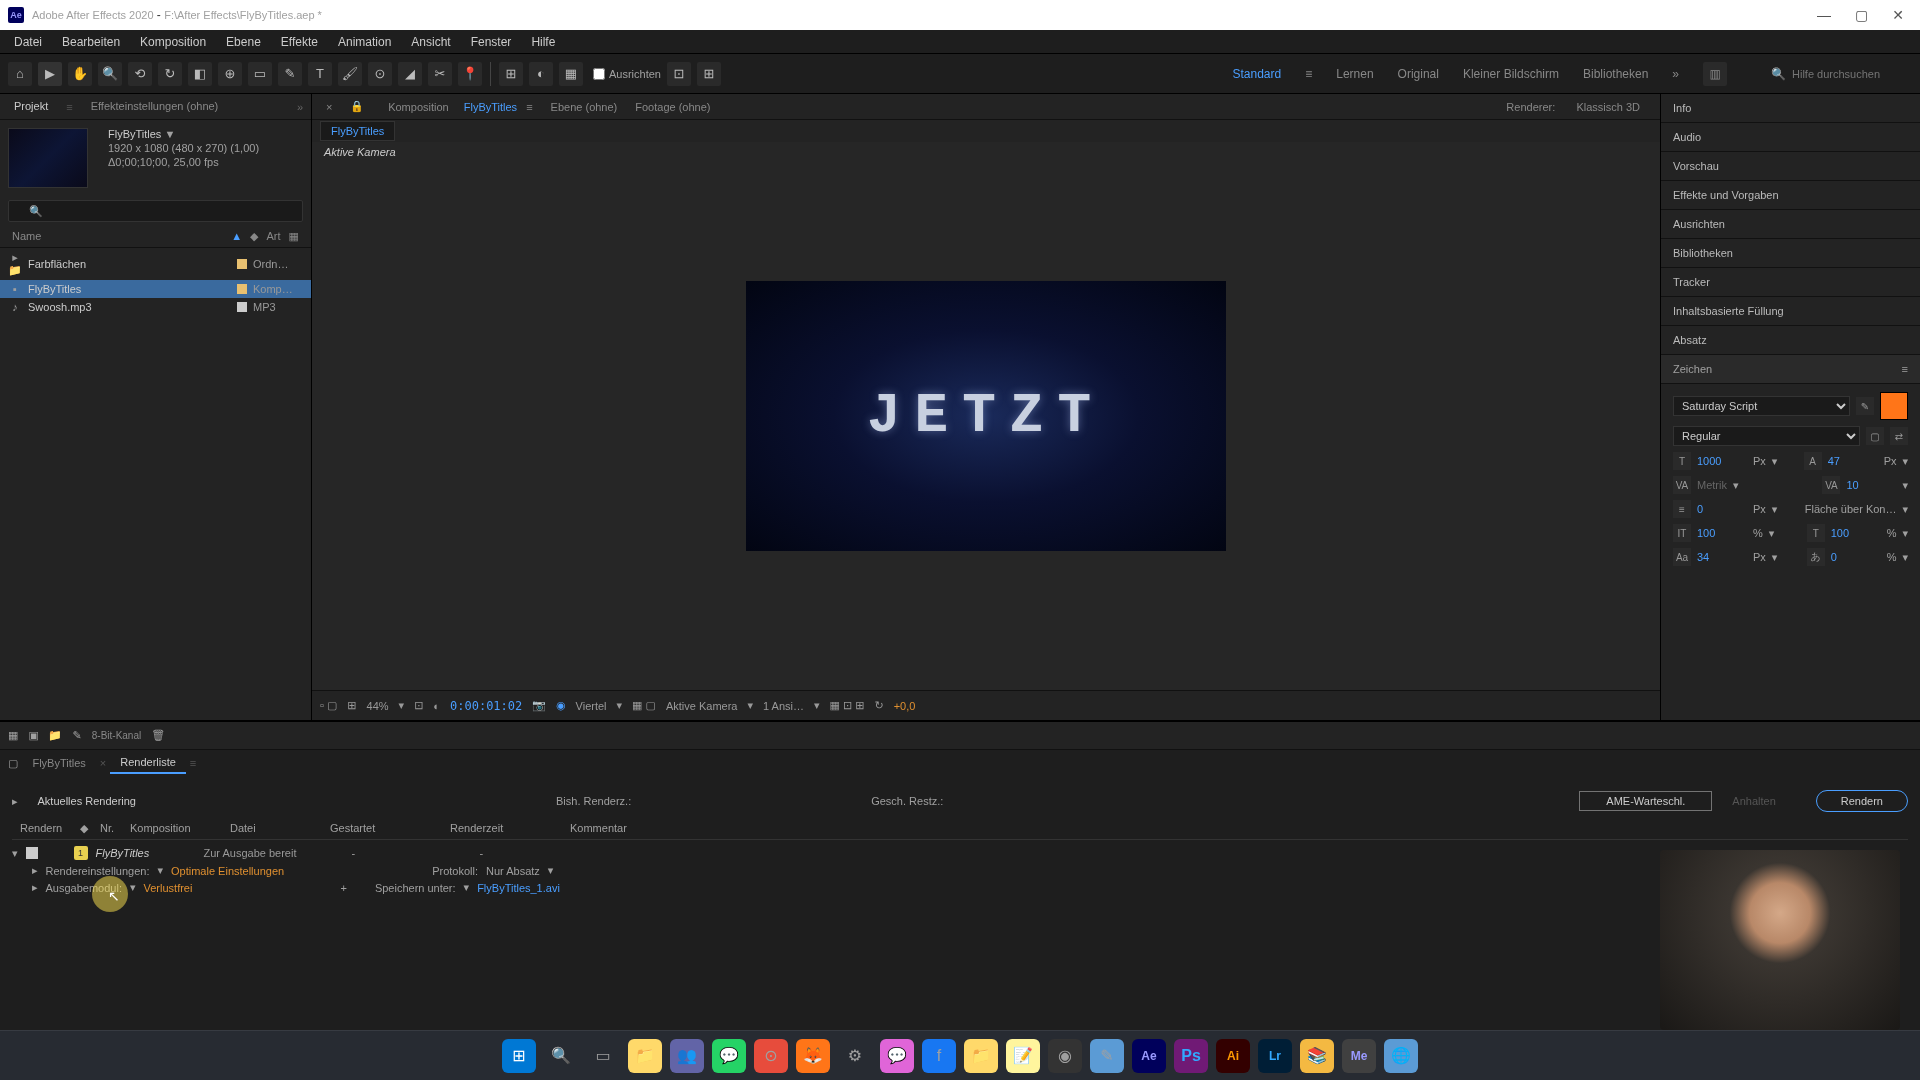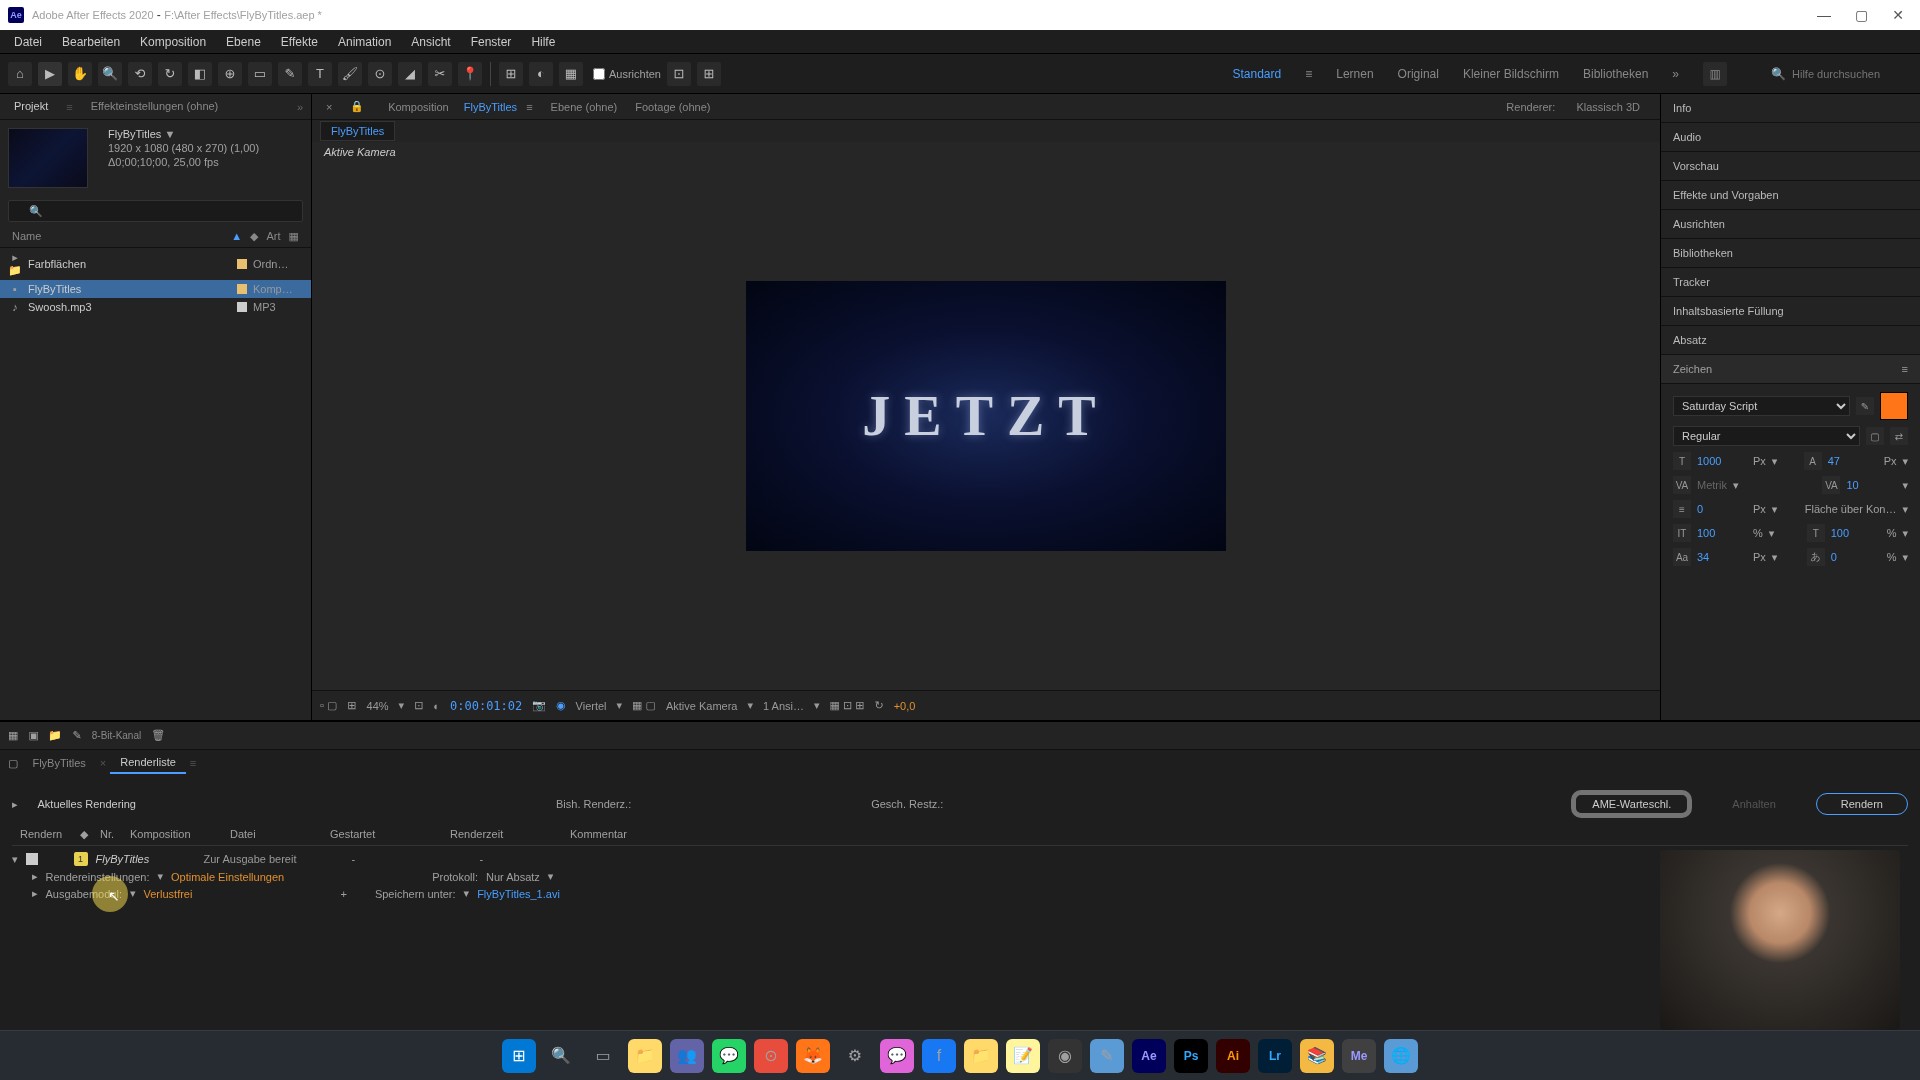--- a/index.html
+++ b/index.html
@@ -53,21 +53,21 @@
 .viewer{flex:1;background:#232323;display:flex;flex-direction:column;position:relative}
 .viewer .tabbar2{height:26px;display:flex;align-items:center;padding:0 8px;gap:6px;border-bottom:1px solid #111}
 .viewer .tabbar2 span{color:#888;padding:0 6px}
 .viewer .tabbar2 .comp-link{color:#4a9eff}
 .viewer .renderer{margin-left:auto;color:#888}
 .viewer .flowtab{height:22px;padding:0 8px;display:flex;align-items:center}
 .viewer .flowtab span{background:#1a1a1a;padding:3px 10px;color:#4a9eff;border:1px solid #333}
 .viewer .canvas{flex:1;background:#262626;position:relative;display:flex;align-items:center;justify-content:center}
 .viewer .active-cam{position:absolute;top:4px;left:12px;color:#ccc;font-style:italic;font-size:11px}
 .viewer .frame{width:480px;height:270px;background:radial-gradient(ellipse at center,#1a2a5a 0%,#0a1030 45%,#020512 100%);display:flex;align-items:center;justify-content:center}
-.viewer .frame .text{font-size:56px;font-weight:700;letter-spacing:14px;color:#c8d0e0;text-shadow:0 0 10px rgba(180,200,255,.4);font-family:Liberation Serif, serif}
+.viewer .frame .text{font-size:56px;font-weight:700;letter-spacing:14px;color:#c8d0e0;text-shadow:0 0 10px rgba(180,200,255,.4);font-family:Liberation Mono, monospace}
 .viewer .controls{height:30px;background:#232323;border-top:1px solid #111;display:flex;align-items:center;padding:0 8px;gap:10px}
 .viewer .controls span{color:#999}
 .viewer .controls .time{color:#4a9eff;font-family:monospace;font-size:12px}
 .viewer .controls .offset{color:#e09030}
 
 .rightpanels{width:260px;background:#232323;border-left:1px solid #000;display:flex;flex-direction:column}
 .rpanel{border-bottom:1px solid #111;padding:8px 12px;color:#bbb}
 .rpanel.hdr{background:#2a2a2a}
 .char-panel{padding:8px 12px}
 .char-row{display:flex;align-items:center;gap:6px;margin-bottom:6px}
@@ -79,41 +79,41 @@
 
 .bottom{height:310px;background:#1e1e1e;border-top:2px solid #000;display:flex;flex-direction:column}
 .bottom .statusbar{height:28px;background:#232323;display:flex;align-items:center;padding:0 8px;gap:10px;border-bottom:1px solid #111}
 .bottom .statusbar .small{color:#888;font-size:10px}
 .bottom-tabs{height:26px;display:flex;align-items:center;gap:4px;padding:0 8px}
 .bottom-tabs .btab{padding:4px 10px;color:#888}
 .bottom-tabs .btab.active{color:#ccc;border-bottom:2px solid #4a9eff}
 .render-body{flex:1;padding:8px 12px;position:relative}
 .render-header{display:flex;align-items:center;gap:20px;padding:6px 0}
 .render-header .label{color:#ccc}
-.render-header .ame{margin-left:auto;border:5px solid #737373;padding:3px 16px;border-radius:10px;color:#ccc}
+.render-header .ame{margin-left:auto;border:1px solid #737373;padding:3px 26px;border-radius:0;color:#ccc}
 .render-header .render-btn{border:1px solid #4a9eff;padding:4px 24px;border-radius:12px;color:#ccc;margin-left:20px}
 .render-cols{display:flex;padding:4px 0;border-bottom:1px solid #333;font-size:10px;color:#888}
 .render-cols span{padding:0 8px}
 .render-row{padding:4px 0}
 .render-row .line1{display:flex;align-items:center;gap:8px;padding:2px 0}
 .render-row .line1 .chk2{width:12px;height:12px;background:#ccc}
 .render-row .line1 .badge{width:14px;height:14px;background:#e8d050;border-radius:2px;display:inline-flex;align-items:center;justify-content:center;font-size:9px;color:#333;position:relative}
 .render-row .line1 .comp-name{color:#ccc;font-style:italic;width:100px}
 .render-row .line1 .status{color:#999;width:140px}
 .render-row .line2,.render-row .line3{display:flex;align-items:center;gap:8px;padding:2px 0 2px 20px}
 .render-row .link{color:#e09030}
 .render-row .link2{color:#4a9eff}
 .highlight-cursor{position:absolute;width:36px;height:36px;background:rgba(255,230,80,.5);border-radius:50%;left:92px;top:100px;pointer-events:none}
 .cursor-arrow{position:absolute;left:108px;top:112px;font-size:14px;color:#fff;pointer-events:none}
 
 .taskbar{position:absolute;bottom:0;left:0;right:0;height:50px;background:rgba(40,44,52,.92);display:flex;align-items:center;justify-content:center;gap:8px;border-top:1px solid rgba(255,255,255,.08)}
 .taskbar .ti{width:34px;height:34px;border-radius:6px;display:flex;align-items:center;justify-content:center;font-size:16px}
 .taskbar .ti.win{background:#0078d4;color:#fff}
 .taskbar .ti.ae{background:#00005b;color:#9999ff;font-weight:bold;font-size:12px}
-.taskbar .ti.ps{background:#000000;color:#31a8ff;font-weight:bold;font-size:12px}
+.taskbar .ti.ps{background:#701a75;color:#31a8ff;font-weight:bold;font-size:16px}
 .taskbar .ti.ai{background:#330000;color:#ff9a00;font-weight:bold;font-size:12px}
 .taskbar .ti.lr{background:#001e36;color:#31a8ff;font-weight:bold;font-size:12px}
 .taskbar .ti.me{background:#404040;color:#9999ff;font-weight:bold;font-size:12px}
 
 .webcam{position:absolute;right:20px;bottom:50px;width:240px;height:180px;background:#2a2a2a;border-radius:4px;overflow:hidden}
 .webcam .person{width:100%;height:100%;background:radial-gradient(circle at 50% 35%,#d4a888 0%,#b88868 18%,#3a3530 30%,#1a1816 100%)}
 </style>
 </head>
 <body>
 
@@ -343,21 +343,21 @@
     <span class="btab active">Renderliste</span>
     <span style="color:#555">≡</span>
   </div>
   <div class="render-body">
     <div class="render-header">
       <span>▸</span>
       <span class="label">Aktuelles Rendering</span>
       <span style="margin-left:400px">Bish. Renderz.:</span>
       <span style="margin-left:220px">Gesch. Restz.:</span>
       <span class="ame">AME-Warteschl.</span>
-      <span style="color:#555;margin-left:20px">Anhalten</span>
+      <span style="color:#555;">Anhalten</span>
       <span class="render-btn">Rendern</span>
     </div>
     <div class="render-cols">
       <span style="width:60px">Rendern</span>
       <span style="width:20px">◆</span>
       <span style="width:30px">Nr.</span>
       <span style="width:100px">Komposition</span>
       <span style="width:100px">Datei</span>
       <span style="width:120px">Gestartet</span>
       <span style="width:120px">Renderzeit</span>

